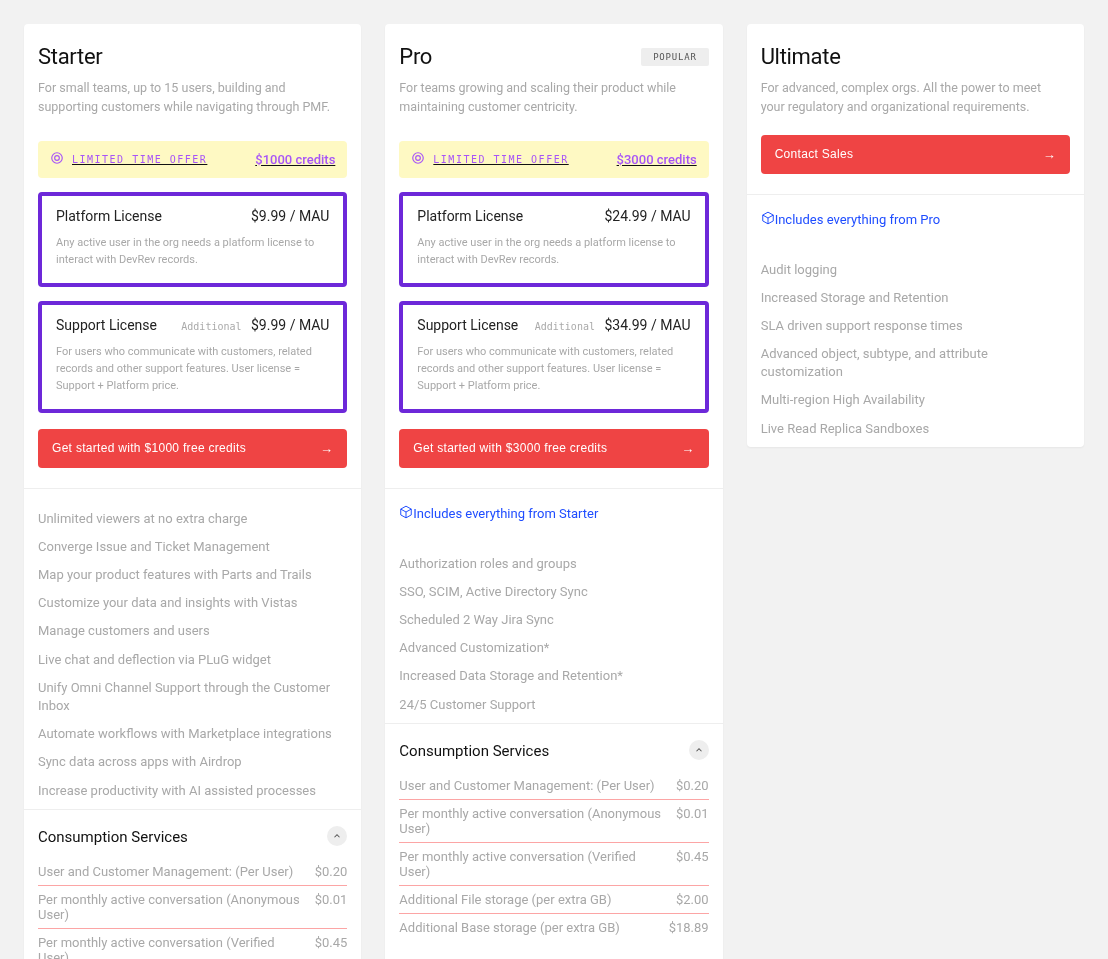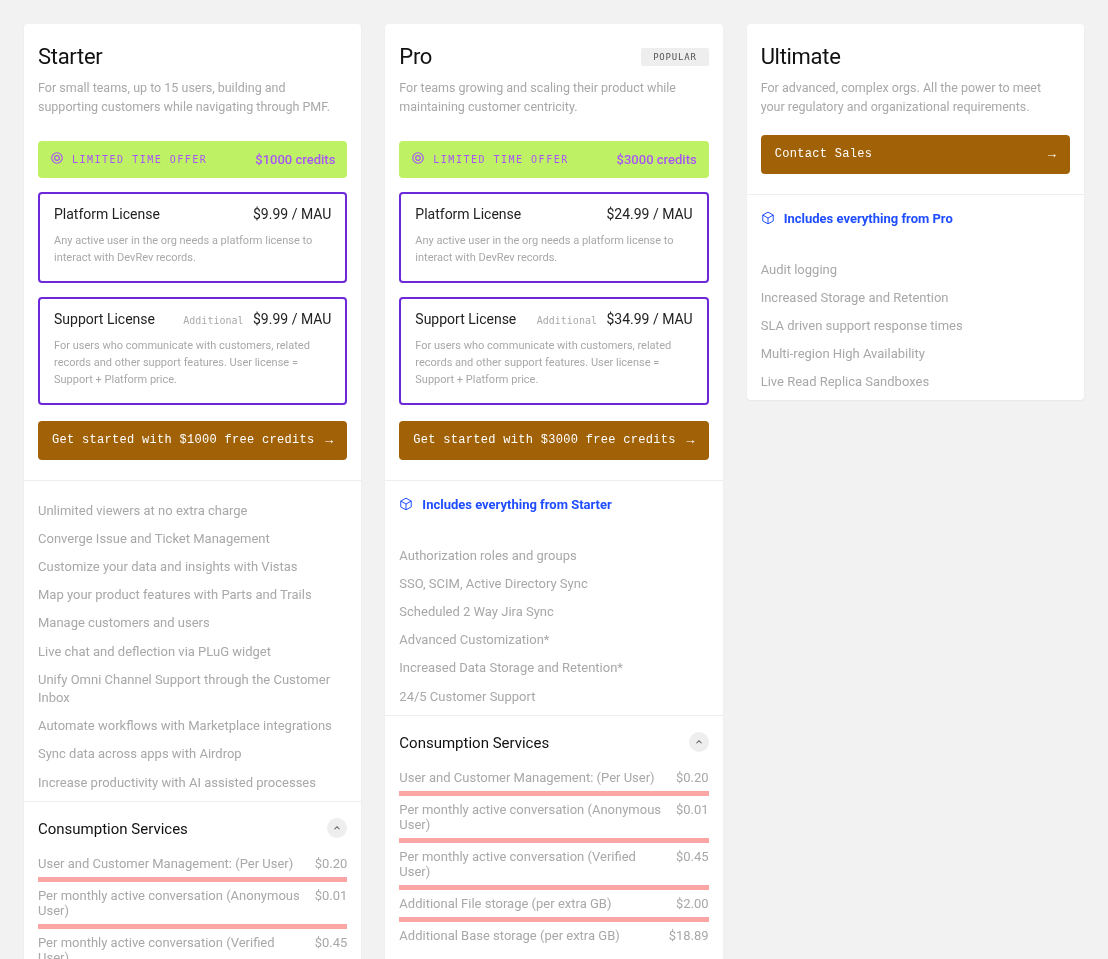--- a/index.html
+++ b/index.html
@@ -49,46 +49,47 @@
     font-family: "SFMono-Regular", ui-monospace, Menlo, monospace;
   }
   .plan-desc {
     color: #a8a8a8;
     font-size: 12.5px;
     line-height: 1.5;
     margin-top: 10px;
     max-width: 300px;
   }
   .offer-bar {
-    background: #bef264;
+    background: #fef9c3;
     border-radius: 4px;
     margin: 12px 14px 0;
     padding: 10px 12px;
     display: flex;
     justify-content: space-between;
     align-items: center;
+    text-decoration: underline;
   }
   .offer-left {
     display: flex;
     align-items: center;
     gap: 8px;
   }
   .offer-text {
     color: #a855f7;
     font-size: 10px;
     letter-spacing: 1.5px;
     font-family: "SFMono-Regular", ui-monospace, Menlo, monospace;
   }
   .credits {
     color: #a855f7;
     font-size: 13px;
     font-weight: 500;
   }
   .license-box {
-    border: 2px solid #6d28d9;
+    border: 4px solid #6d28d9;
     border-radius: 4px;
     margin: 14px 14px 0;
     padding: 12px 14px 15px;
   }
   .license-row {
     display: flex;
     justify-content: space-between;
     align-items: baseline;
   }
   .license-title {
@@ -107,43 +108,42 @@
     margin-right: 6px;
     text-align: right;
   }
   .license-desc {
     color: #a8a8a8;
     font-size: 11px;
     line-height: 1.55;
     margin-top: 10px;
   }
   .cta-btn {
-    background: #a16207;
+    background: #ef4444;
     color: #fff;
     border: none;
     border-radius: 4px;
     margin: 16px 14px 20px;
     padding: 12px 14px;
     font-size: 12px;
-    font-family: Liberation Mono, monospace;
+    font-family: Liberation Sans, sans-serif;
     letter-spacing: 0.3px;
     display: flex;
     justify-content: space-between;
     align-items: center;
     cursor: pointer;
     text-align: left;
   }
   .includes-row {
     display: flex;
-    gap: 9px;
+    align-items: center;
     padding: 16px 14px;
     border-top: 1px solid #eee;
     color: #1f4dff;
     font-size: 13px;
-    font-weight: bold;
   }
   .feature-list {
     padding: 4px 14px 4px;
     list-style: none;
   }
   .feature-list li {
     color: #a8a8a8;
     font-size: 13px;
     padding: 5px 0;
     line-height: 1.4;
@@ -173,21 +173,21 @@
     cursor: pointer;
   }
   .price-list {
     list-style: none;
     padding: 0 14px 20px;
   }
   .price-item {
     display: flex;
     justify-content: space-between;
     padding: 6px 0;
-    border-bottom: 5px solid #fca5a5;
+    border-bottom: 1px solid #fca5a5;
     color: #a8a8a8;
     font-size: 13px;
     gap: 10px;
   }
   .price-item:last-child { border-bottom: none; }
   .price-val {
     color: #a8a8a8;
     white-space: nowrap;
   }
   .divider-only { border-top: 1px solid #eee; }
@@ -240,22 +240,22 @@
 
     <button class="cta-btn">
       <span>Get started with $1000 free credits</span>
       <span class="arrow-icon"></span>
     </button>
 
     <div class="divider-only"></div>
     <ul class="feature-list" style="padding-top:16px;">
       <li>Unlimited viewers at no extra charge</li>
       <li>Converge Issue and Ticket Management</li>
+      <li>Map your product features with Parts and Trails</li>
       <li>Customize your data and insights with Vistas</li>
-      <li>Map your product features with Parts and Trails</li>
       <li>Manage customers and users</li>
       <li>Live chat and deflection via PLuG widget</li>
       <li>Unify Omni Channel Support through the Customer Inbox</li>
       <li>Automate workflows with Marketplace integrations</li>
       <li>Sync data across apps with Airdrop</li>
       <li>Increase productivity with AI assisted processes</li>
     </ul>
 
     <div class="section-hdr">
       <span class="section-title">Consumption Services</span>
@@ -402,18 +402,19 @@
             <path d="M21 7l-9 5-9-5"></path>
           </svg>
       </span>
       <span>Includes everything from Pro</span>
     </div>
 
     <ul class="feature-list" style="padding-top:12px;">
       <li>Audit logging</li>
       <li>Increased Storage and Retention</li>
       <li>SLA driven support response times</li>
+      <li>Advanced object, subtype, and attribute customization</li>
       <li>Multi-region High Availability</li>
       <li>Live Read Replica Sandboxes</li>
     </ul>
   </div>
 
 </div>
 
 </body></html>

